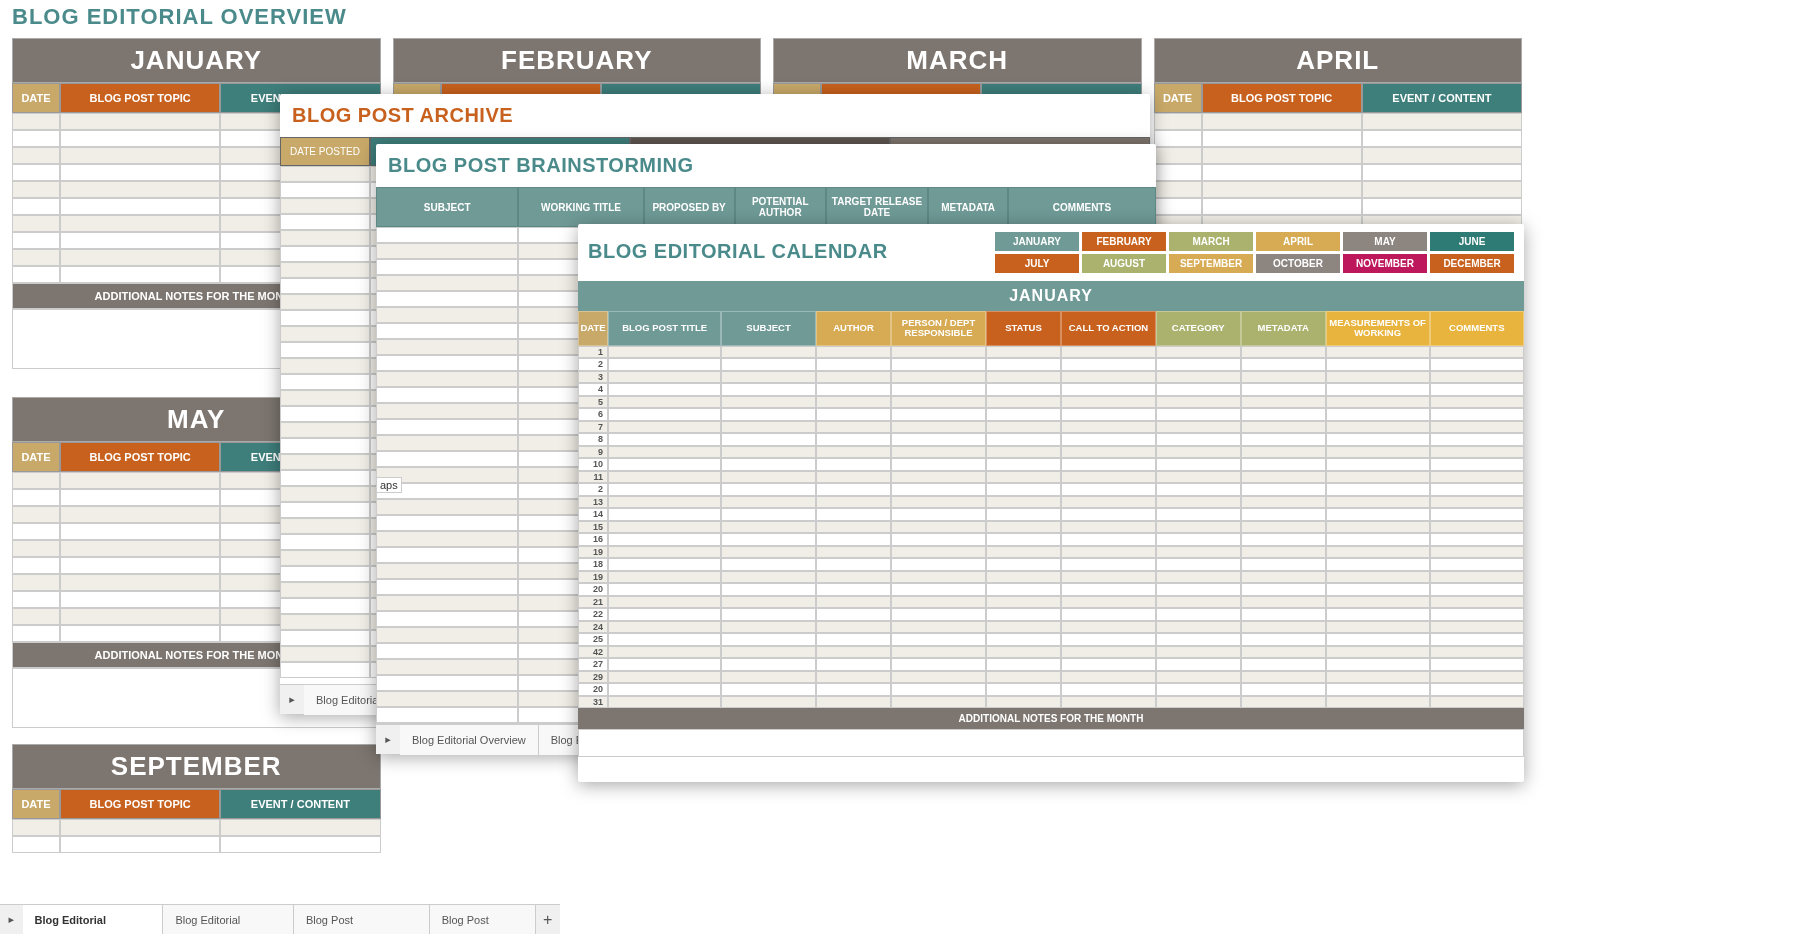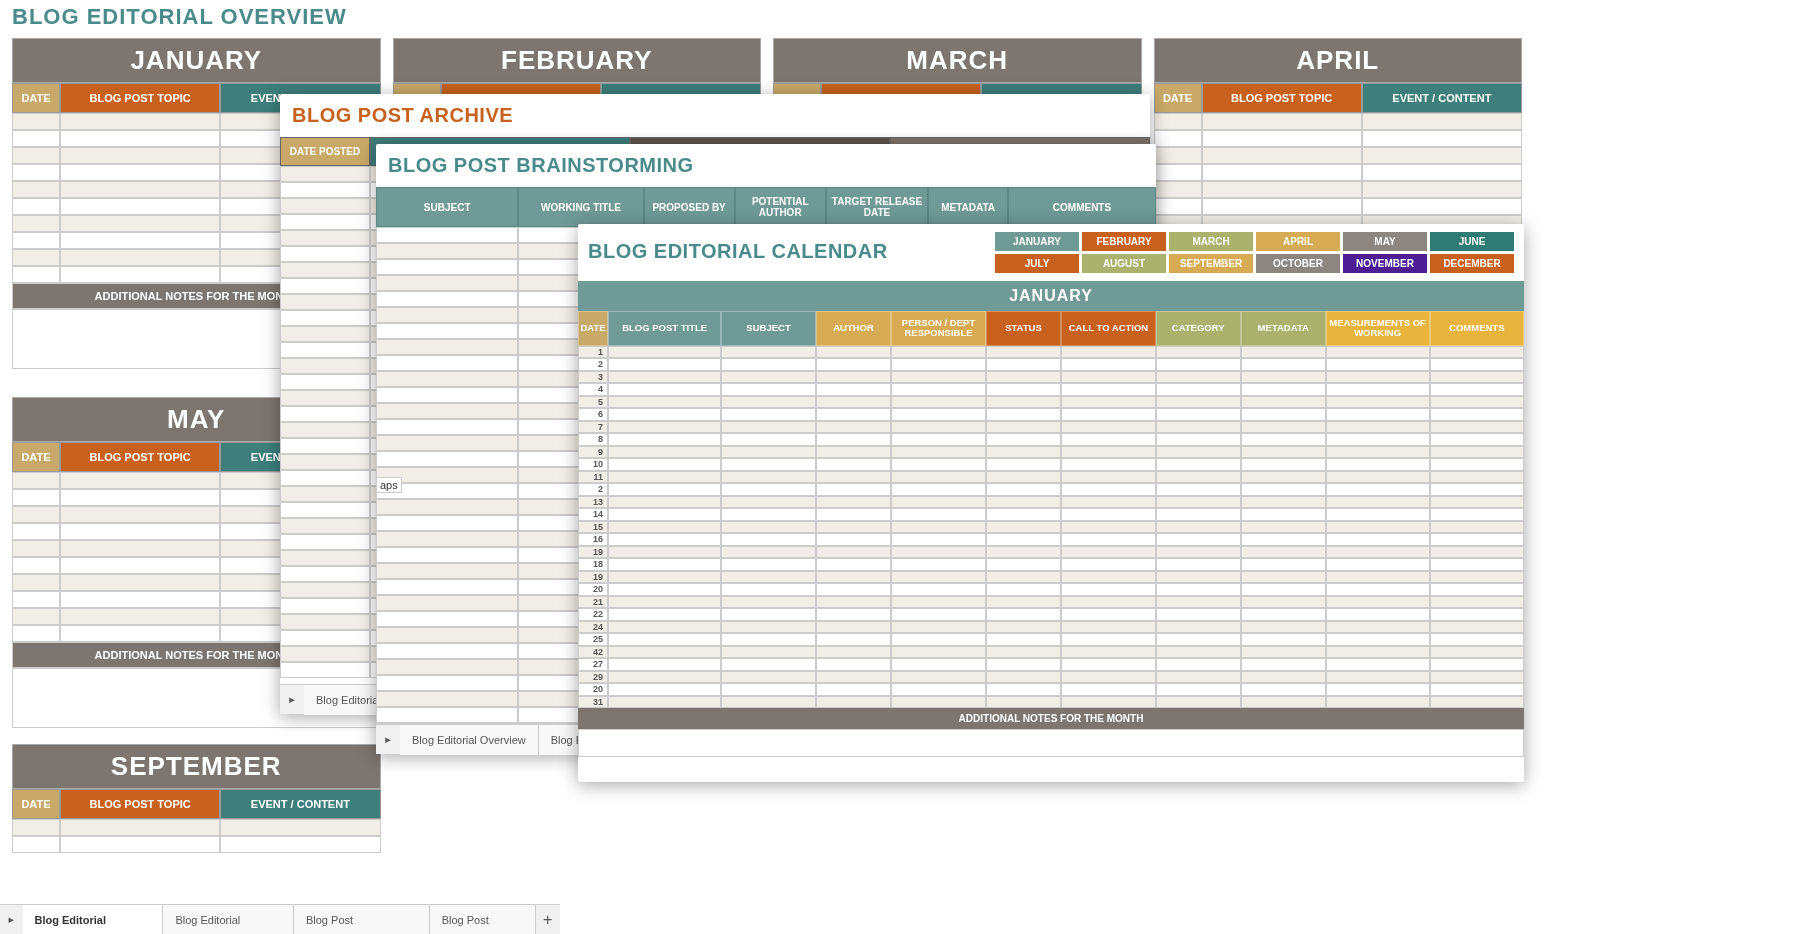--- a/index.html
+++ b/index.html
@@ -27,21 +27,21 @@
   
   .win { position: absolute; background: #fff; box-shadow: 0 3px 18px rgba(0,0,0,0.35); border-radius: 2px; }
   .win-tabs { position: absolute; bottom: 0; left: 0; right: 0; height: 30px; background: #f0f0f0; border-top: 1px solid #ccc; display: flex; align-items: center; font-size: 11px; color: #555; }
   .win-tabs .nav { width: 24px; text-align: center; cursor: pointer; }
   .win-tabs .tab { padding: 0 12px; height: 30px; line-height: 30px; border-right: 1px solid #ccc; background: #f8f8f8; cursor: pointer; }
 
   
   .archive { left: 280px; top: 94px; width: 870px; height: 620px; }
   .arch-title { color: #c8611d; font-weight: 700; font-size: 20px; padding: 10px 0 10px 12px; letter-spacing: .5px; }
   .arch-head { display: grid; grid-template-columns: 90px 1fr 1fr 1fr; }
-  .arch-head > div { color: #fff; font-size: 10px; font-weight: 700; text-align: center; padding: 8px 4px; border: 1px solid #666; }
+  .arch-head > div { color: #fff; font-size: 10px; font-weight: 400; text-align: center; padding: 8px 4px; border: 1px solid #666; }
   .ah-date { background: #c8a969; }
   .ah-title { background: #3e7e7b; }
   .ah-link { background: #5c544f; }
   .ah-comm { background: #7d736c; }
   .arch-body { overflow: hidden; }
   .arch-row { display: grid; grid-template-columns: 90px 1fr 1fr 1fr; }
   .arch-row > div { height: 16px; border: 1px solid #ccc; }
   .arch-row:nth-child(odd) > div { background: #f1eee7; }
   .arch-row:nth-child(even) > div { background: #fff; }
 
@@ -58,21 +58,21 @@
   .aps-tag { position:absolute; left:0; top:234px; font-size:11px; color:#333; background:#fff; padding:1px 3px; border:1px solid #ccc;margin-top:16px; }
 
   
   .calendar { left: 578px; top: 224px; width: 946px; height: 558px; overflow:hidden; }
   .cal-topbar { display: flex; gap: 18px; padding: 8px 10px 0 10px; align-items: flex-start; }
   .cal-title { color: #4a8a8a; font-weight: 700; font-size: 20px; letter-spacing: .5px; white-space: nowrap; padding-top:8px; }
   .cal-months { display:flex; flex-direction:column; gap:3px; flex:1; }
   .cal-mrow { display:flex; gap:3px; justify-content:flex-end; }
   .cal-mbtn { width: 84px; text-align:center; font-size:10px; font-weight:700; color:#fff; padding:4px 0; cursor:pointer; }
   .m-jan{background:#6f9a96}.m-feb{background:#c8611d}.m-mar{background:#aab26e}.m-apr{background:#d7ab53}.m-may{background:#8c8580}.m-jun{background:#2e7a74}
-  .m-jul{background:#c8611d}.m-aug{background:#aab26e}.m-sep{background:#d7ab53}.m-oct{background:#8c8580}.m-nov{background:#4c1d95}.m-dec{background:#c8611d}
+  .m-jul{background:#c8611d}.m-aug{background:#aab26e}.m-sep{background:#d7ab53}.m-oct{background:#8c8580}.m-nov{background:#be185d}.m-dec{background:#c8611d}
 
   .cal-monthband { margin-top:8px; background:#6f9a96; color:#fff; font-weight:700; text-align:center; font-size:16px; padding:6px 0; letter-spacing:1px; }
   .cal-head { display:grid; grid-template-columns: 30px 1.2fr 1fr .8fr 1fr .8fr 1fr .9fr .9fr 1.1fr 1fr; }
   .cal-head > div { color:#fff; font-size:9.5px; font-weight:700; text-align:center; padding:6px 2px; border:1px solid rgba(255,255,255,.3); display:flex;align-items:center;justify-content:center; line-height:1.1; }
   .c1{background:#c8a969}.c2{background:#6f9a96}.c3{background:#6f9a96}.c4{background:#d7ab53}.c5{background:#d7ab53}.c6{background:#c8611d}.c7{background:#c8611d}.c8{background:#aab26e}.c9{background:#aab26e}.c10{background:#e8b43e}.c11{background:#e8b43e}
 
   .cal-body .cal-row { display:grid; grid-template-columns: 30px 1.2fr 1fr .8fr 1fr .8fr 1fr .9fr .9fr 1.1fr 1fr; }
   .cal-row > div { height:12.5px; border:1px solid #ccc; font-size:9px; color:#555; padding-left:3px; }
   .cal-row:nth-child(odd) > div { background:#f1eee7; }
   .cal-row:nth-child(even) > div { background:#fff; }

